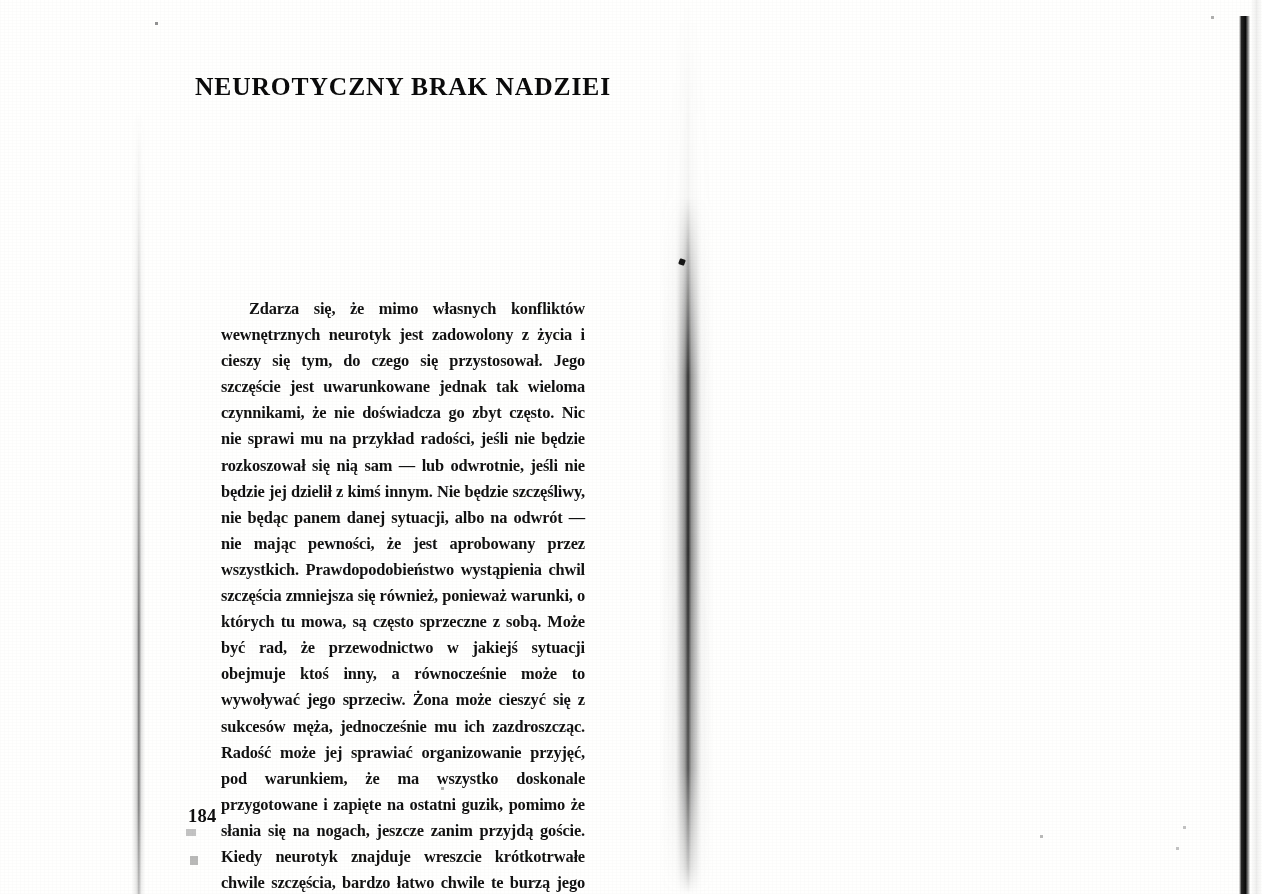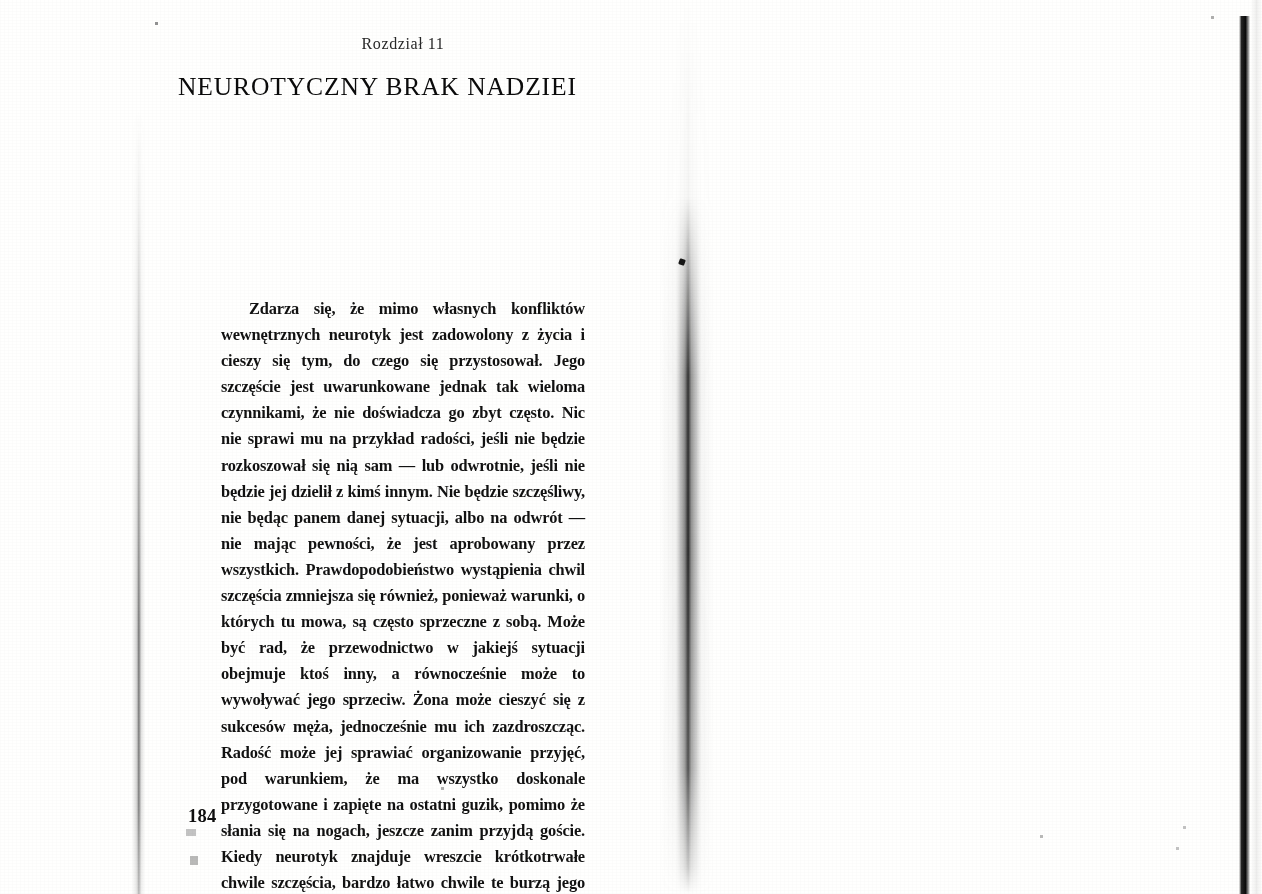--- a/index.html
+++ b/index.html
@@ -150,23 +150,23 @@
     font-size: 16px;
     font-weight: 400;
     letter-spacing: 0.6px;
     color: #2a2a2a;
   }
   .chapter-title {
     position: absolute;
     left: 178px;
     top: 72px;
     width: 450px;
-    text-align: left;
+    text-align: center;
     font-size: 25.5px;
-    font-weight: 400;
+    font-weight: 700;
     letter-spacing: 0.9px;
     color: #0d0d0d;
   }
 
   .folio {
     position: absolute;
     font-size: 18.5px;
     font-weight: 700;
     color: #111;
     letter-spacing: 0.3px;
@@ -183,21 +183,20 @@
       repeating-linear-gradient(0deg, rgba(0,0,0,0.6) 0px, rgba(0,0,0,0) 1px, rgba(0,0,0,0) 3px),
       repeating-linear-gradient(90deg, rgba(0,0,0,0.5) 0px, rgba(0,0,0,0) 1px, rgba(0,0,0,0) 4px);
   }
 </style>
 </head>
 <body>
 
 <div id="scan">
 
   <div class="page" id="page-left">
-    <div class="chapter-label">Rozdział 11</div>
 
     <div class="chapter-title">NEUROTYCZNY BRAK NADZIEI</div>
 
     <div class="col" id="left-col">
       <p>Zdarza się, że mimo własnych konfliktów wewnętrznych neurotyk jest zadowolony z życia i cieszy się tym, do czego się przystosował. Jego szczęście jest uwarunkowane jednak tak wieloma czynnikami, że nie doświadcza go zbyt często. Nic nie sprawi mu na przykład radości, jeśli nie będzie rozkoszował się nią sam — lub odwrotnie, jeśli nie będzie jej dzielił z kimś innym. Nie będzie szczęśliwy, nie będąc panem danej sytuacji, albo na odwrót — nie mając pewności, że jest aprobowany przez wszystkich. Prawdopodobieństwo wystąpienia chwil szczęścia zmniejsza się również, ponieważ warunki, o których tu mowa, są często sprzeczne z sobą. Może być rad, że przewodnictwo w jakiejś sytuacji obejmuje ktoś inny, a równocześnie może to wywoływać jego sprzeciw. Żona może cieszyć się z sukcesów męża, jednocześnie mu ich zazdroszcząc. Radość może jej sprawiać organizowanie przyjęć, pod warunkiem, że ma wszystko doskonale przygotowane i zapięte na ostatni guzik, pomimo że słania się na nogach, jeszcze zanim przyjdą goście. Kiedy neurotyk znajduje wreszcie krótkotrwałe chwile szczęścia, bardzo łatwo chwile te burzą jego lęki i podatność na wielorakie zranienia psychiczne.</p>
       <p>Nieraz zwykłe niefortunne wydarzenia, będące nie-</p>
     </div>
 
     <div class="folio" id="folio-left">184</div>
   </div>

